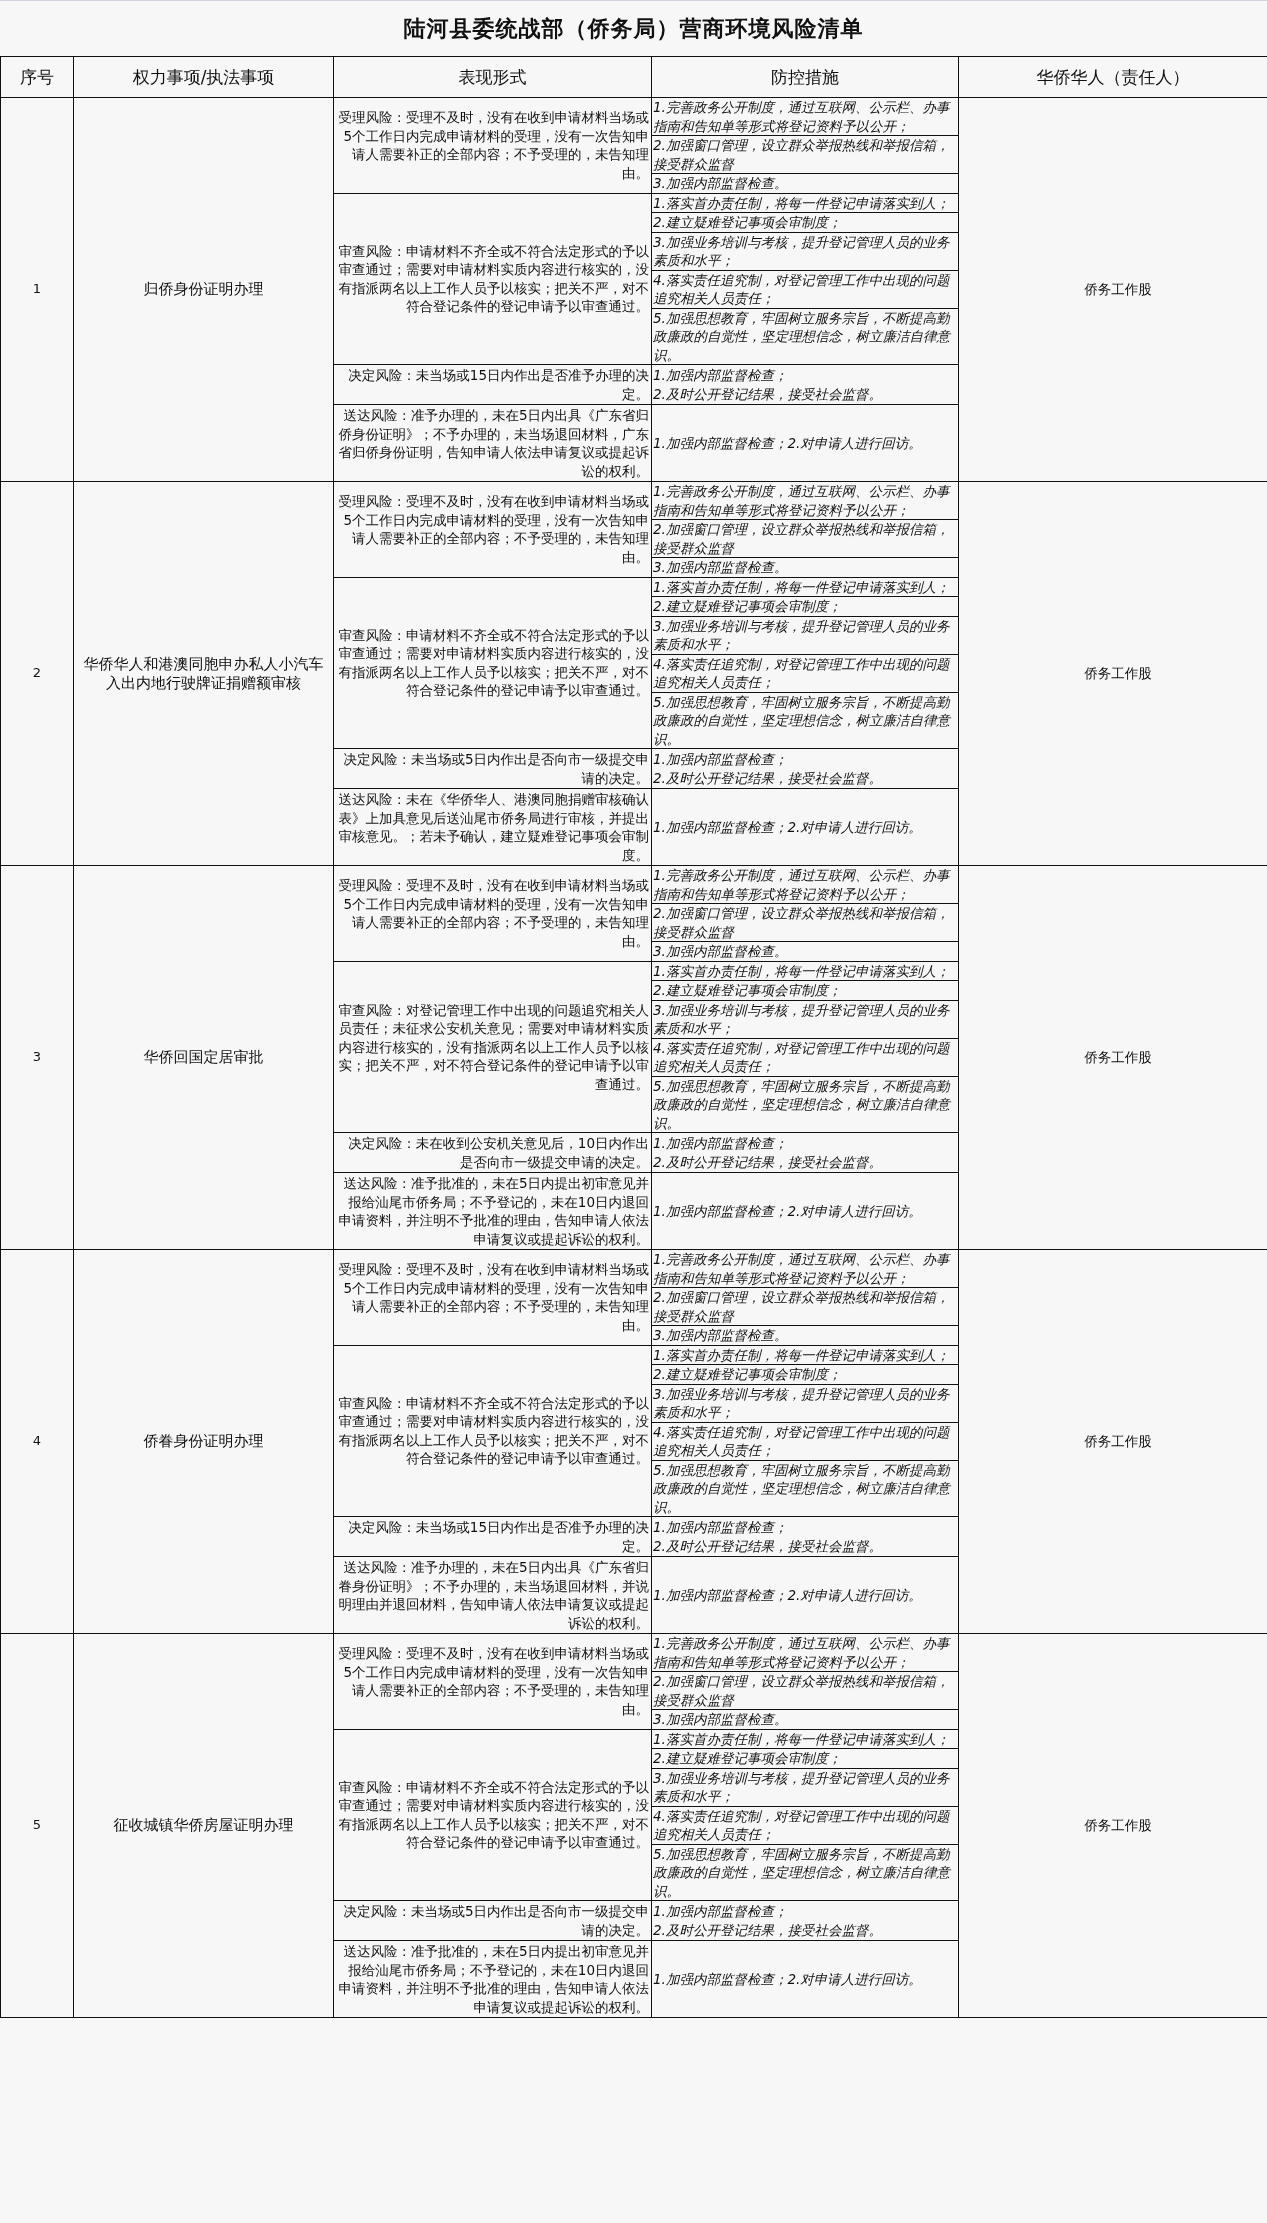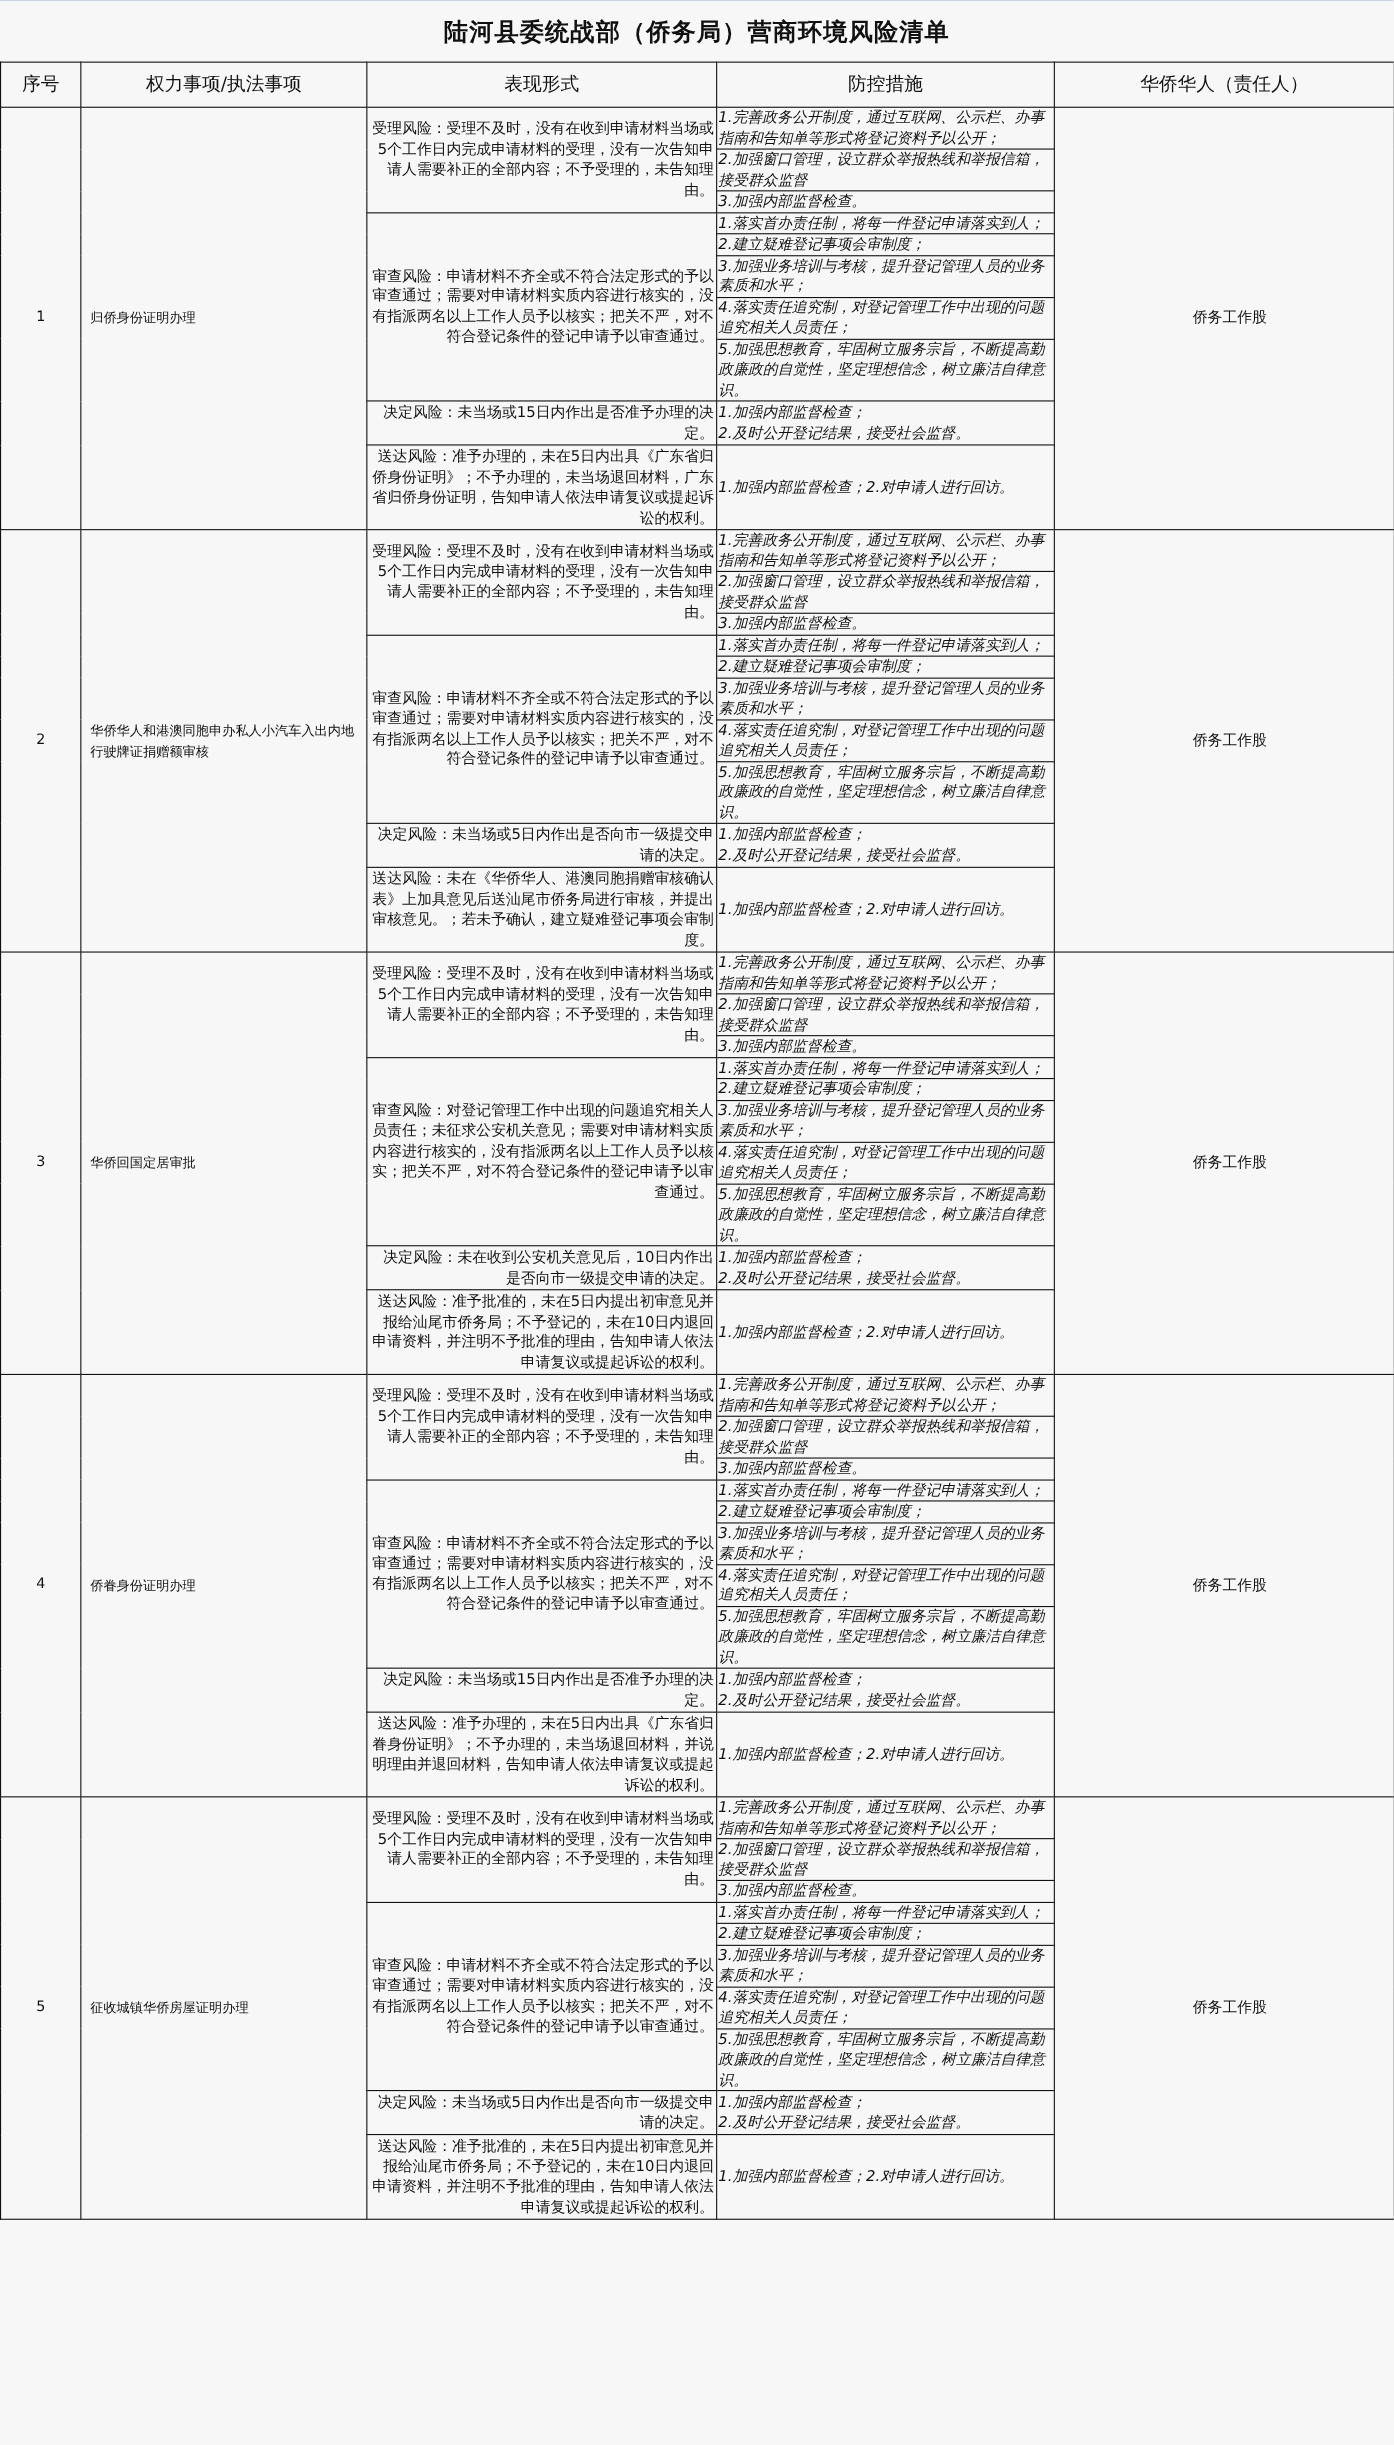--- a/index.html
+++ b/index.html
@@ -2,21 +2,21 @@
 <html><head>
 <meta charset="utf-8">
 <style>
   html, body { margin:0; padding:0; background:#f7f7f7; }
   body { width:1267px; height:2223px; overflow:hidden; font-family:"DejaVu Sans", "Liberation Sans", sans-serif; color:#111; }
   .title { height:55px; display:flex; align-items:center; justify-content:center; font-family:"DejaVu Serif","Liberation Serif",serif; font-size:22px; font-weight:bold; letter-spacing:1px; border-top:1px solid #cfd3dc; }
   table { border-collapse:collapse; width:1267px; table-layout:fixed; }
   td, th { border:1.5px solid #111; padding:1px 2px; font-size:13.5px; line-height:18.5px; vertical-align:middle; word-break:break-all; }
   th { font-weight:normal; font-size:17px; height:38px; text-align:center;margin-left:44px; }
   td.idx { text-align:center; font-size:13px; }
-  td.item { font-size:12px; padding:0 8px; }
+  td.item { text-align:center; font-size:15px; padding:0 8px; }
   td.risk { text-align:right; }
   td.meas { text-align:left; padding:0 1px;font-style:italic; }
   td.dept { text-align:center;padding-left:12px; }
 </style>
 </head>
 <body>
 
 <div class="title">陆河县委统战部（侨务局）营商环境风险清单</div>
 
 <table>

